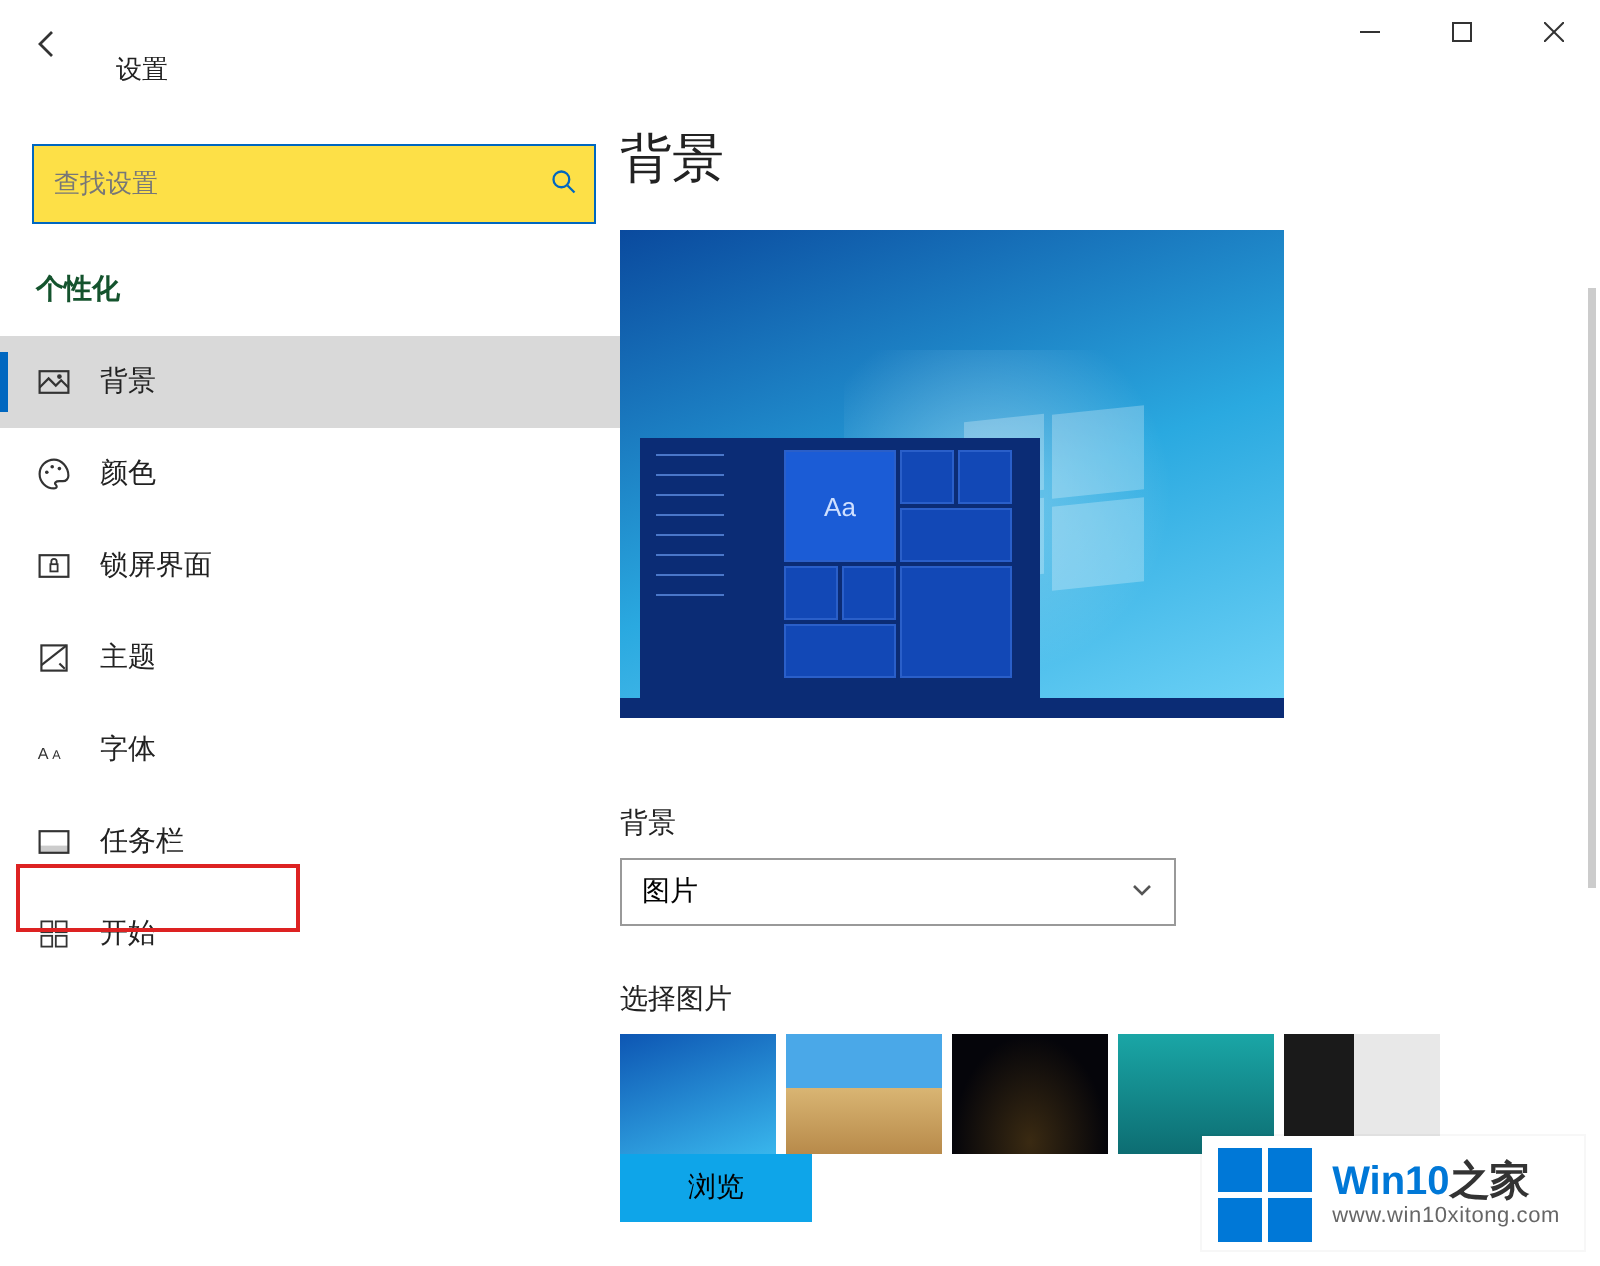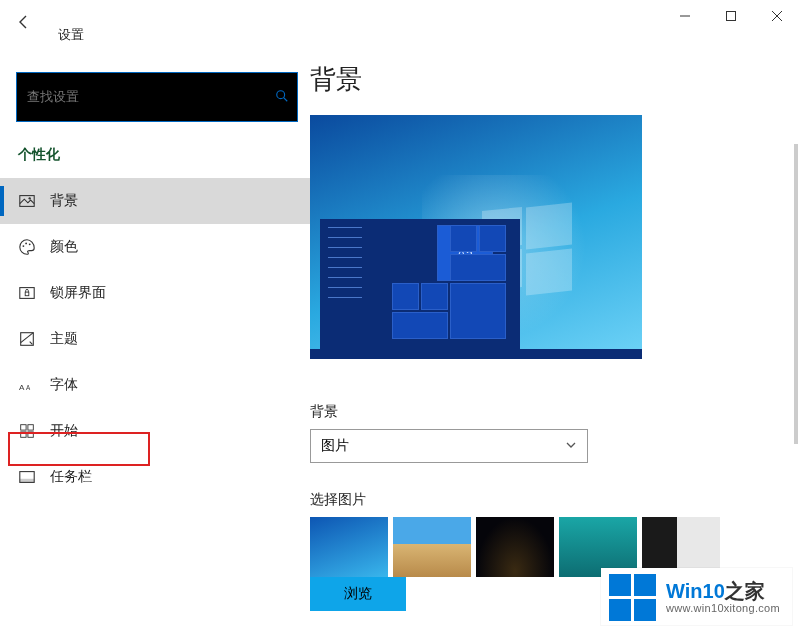--- a/index.html
+++ b/index.html
@@ -13,21 +13,21 @@
   .win-btn { width: 46px; height: 32px; display: flex; align-items: center; justify-content: center; color: #333; }
   .win-btn svg { width: 10px; height: 10px; }
 
   .layout { display: flex; height: calc(100% - 44px); }
 
   
   .sidebar { width: 310px; padding-top: 16px; }
   .home-row { display: flex; align-items: center; height: 40px; padding-left: 18px; gap: 14px; font-size: 14px; color: #222; }
   .home-row svg { width: 18px; height: 18px; }
 
-  .search-wrap { margin: 12px 12px 18px 16px; border: 1px solid #0067c0; height: 50px; display: flex; align-items: center; padding: 0 8px 0 10px; background: #000000; }
+  .search-wrap { margin: 12px 12px 18px 16px; border: 1px solid #0067c0; height: 40px; display: flex; align-items: center; padding: 0 8px 0 10px; background: #fde047; }
   .search-wrap span.ph { color: #777; font-size: 13px; flex: 1; }
   .search-icon { color: #0067c0; font-size: 14px; }
 
   .section-hdr { font-size: 14px; font-weight: 600; color: #14532d; padding: 6px 0 14px 18px; font-family: Liberation Serif, serif; }
 
   .nav-item { position: relative; display: flex; align-items: center; height: 46px; padding-left: 18px; gap: 14px; font-size: 14px; color: #222; }
   .nav-item svg, .nav-item .ic { width: 18px; height: 18px; flex-shrink: 0; display: inline-flex; align-items: center; justify-content: center; color:#333; }
   .nav-item.active { background: #d9d9d9; }
   .nav-item.active::before { content:""; position:absolute; left:0; top:8px; bottom:8px; width:4px; background:#0067c0; }
 
@@ -39,21 +39,21 @@
 
   .preview { width: 332px; height: 244px; position: relative; background: linear-gradient(160deg,#0a4a9e 0%, #2aa9e0 55%, #6fd3f7 100%); overflow:hidden; }
   .preview .sunburst { position:absolute; right:40px; top:60px; width:180px; height:180px; background: radial-gradient(circle at 40% 40%, rgba(255,255,255,0.7), rgba(255,255,255,0) 60%); opacity:0.5; }
   .preview .winlogo { position:absolute; right:70px; top:90px; width:90px; height:90px; opacity:0.25; }
   .preview .winlogo div { position:absolute; background:#fff; }
   .preview .taskbar { position:absolute; left:10px; bottom:10px; width:200px; height:130px; background:#0b2c75; }
   .preview .taskbar .lines { position:absolute; left:8px; top:8px; }
   .preview .taskbar .lines span { display:block; width:34px; height:1px; background:#4a77c9; margin-bottom:9px; }
   .preview .tile-area { position:absolute; left:72px; top:6px; right:0; bottom:0; }
   .preview .tile { position:absolute; background:#1248b6; border:1px solid #2a5fc9; }
-  .preview .tile.aa { background:#1b5cd6; display:flex; align-items:center; justify-content:center; color:#cfe0ff; font-size:13px;margin-left:45px; }
+  .preview .tile.aa { background:#1b5cd6; display:flex; align-items:center; justify-content:center; color:#cfe0ff; font-size:13px; }
   .preview .bottombar { position:absolute; left:0; right:0; bottom:0; height:10px; background:#0b2c75; }
 
   .field-label { font-size: 14px; color:#222; margin-top: 44px; margin-bottom: 8px; }
   .dropdown { width: 278px; height: 34px; border:1px solid #999; display:flex; align-items:center; justify-content:space-between; padding:0 10px 0 10px; font-size:14px; background:#fff; }
   .dropdown .chev { color:#555; }
 
   .thumbs-label { font-size:14px; color:#222; margin-top: 28px; margin-bottom:8px; }
   .thumbs { display:flex; gap:5px; }
   .thumb { width:78px; height:60px; }
   .t1 { background: linear-gradient(160deg,#0d56b3,#39b6ec); }
@@ -169,40 +169,40 @@
     <div class="nav-item">
       <span class="ic">
           <svg viewBox="0 0 20 20">
             <text x="1" y="15" font-size="9" fill="#333" font-family="sans-serif">A</text>
             <text x="9" y="15" font-size="7" fill="#333" font-family="sans-serif">A</text>
           </svg>
         </span>
       <span>字体</span>
     </div>
 
+    <div class="nav-item" style="position:relative;">
+      <span class="ic">
+          <svg viewBox="0 0 20 20">
+            <rect x="2" y="4" width="16" height="12" stroke="#333" fill="none" stroke-width="1.2"></rect>
+            <rect x="2" y="12" width="16" height="4" fill="#333" opacity="0.25"></rect>
+          </svg>
+        </span>
+      <span>任务栏</span>
+    </div>
+
     <div class="nav-item">
       <span class="ic">
           <svg viewBox="0 0 20 20">
             <rect x="3" y="3" width="6" height="6" fill="none" stroke="#333"></rect>
             <rect x="11" y="3" width="6" height="6" fill="none" stroke="#333"></rect>
             <rect x="3" y="11" width="6" height="6" fill="none" stroke="#333"></rect>
             <rect x="11" y="11" width="6" height="6" fill="none" stroke="#333"></rect>
           </svg>
         </span>
       <span>开始</span>
-    </div>
-
-    <div class="nav-item" style="position:relative;">
-      <span class="ic">
-          <svg viewBox="0 0 20 20">
-            <rect x="2" y="4" width="16" height="12" stroke="#333" fill="none" stroke-width="1.2"></rect>
-            <rect x="2" y="12" width="16" height="4" fill="#333" opacity="0.25"></rect>
-          </svg>
-        </span>
-      <span>任务栏</span>
     </div>
     <div class="highlight-box" style="left:8px; top:432px; width:142px; height:34px;"></div>
   </div>
 
   <div class="content">
     <div class="page-title">背景</div>
 
     <div class="preview">
       <div class="sunburst"></div>
       <div class="winlogo">

